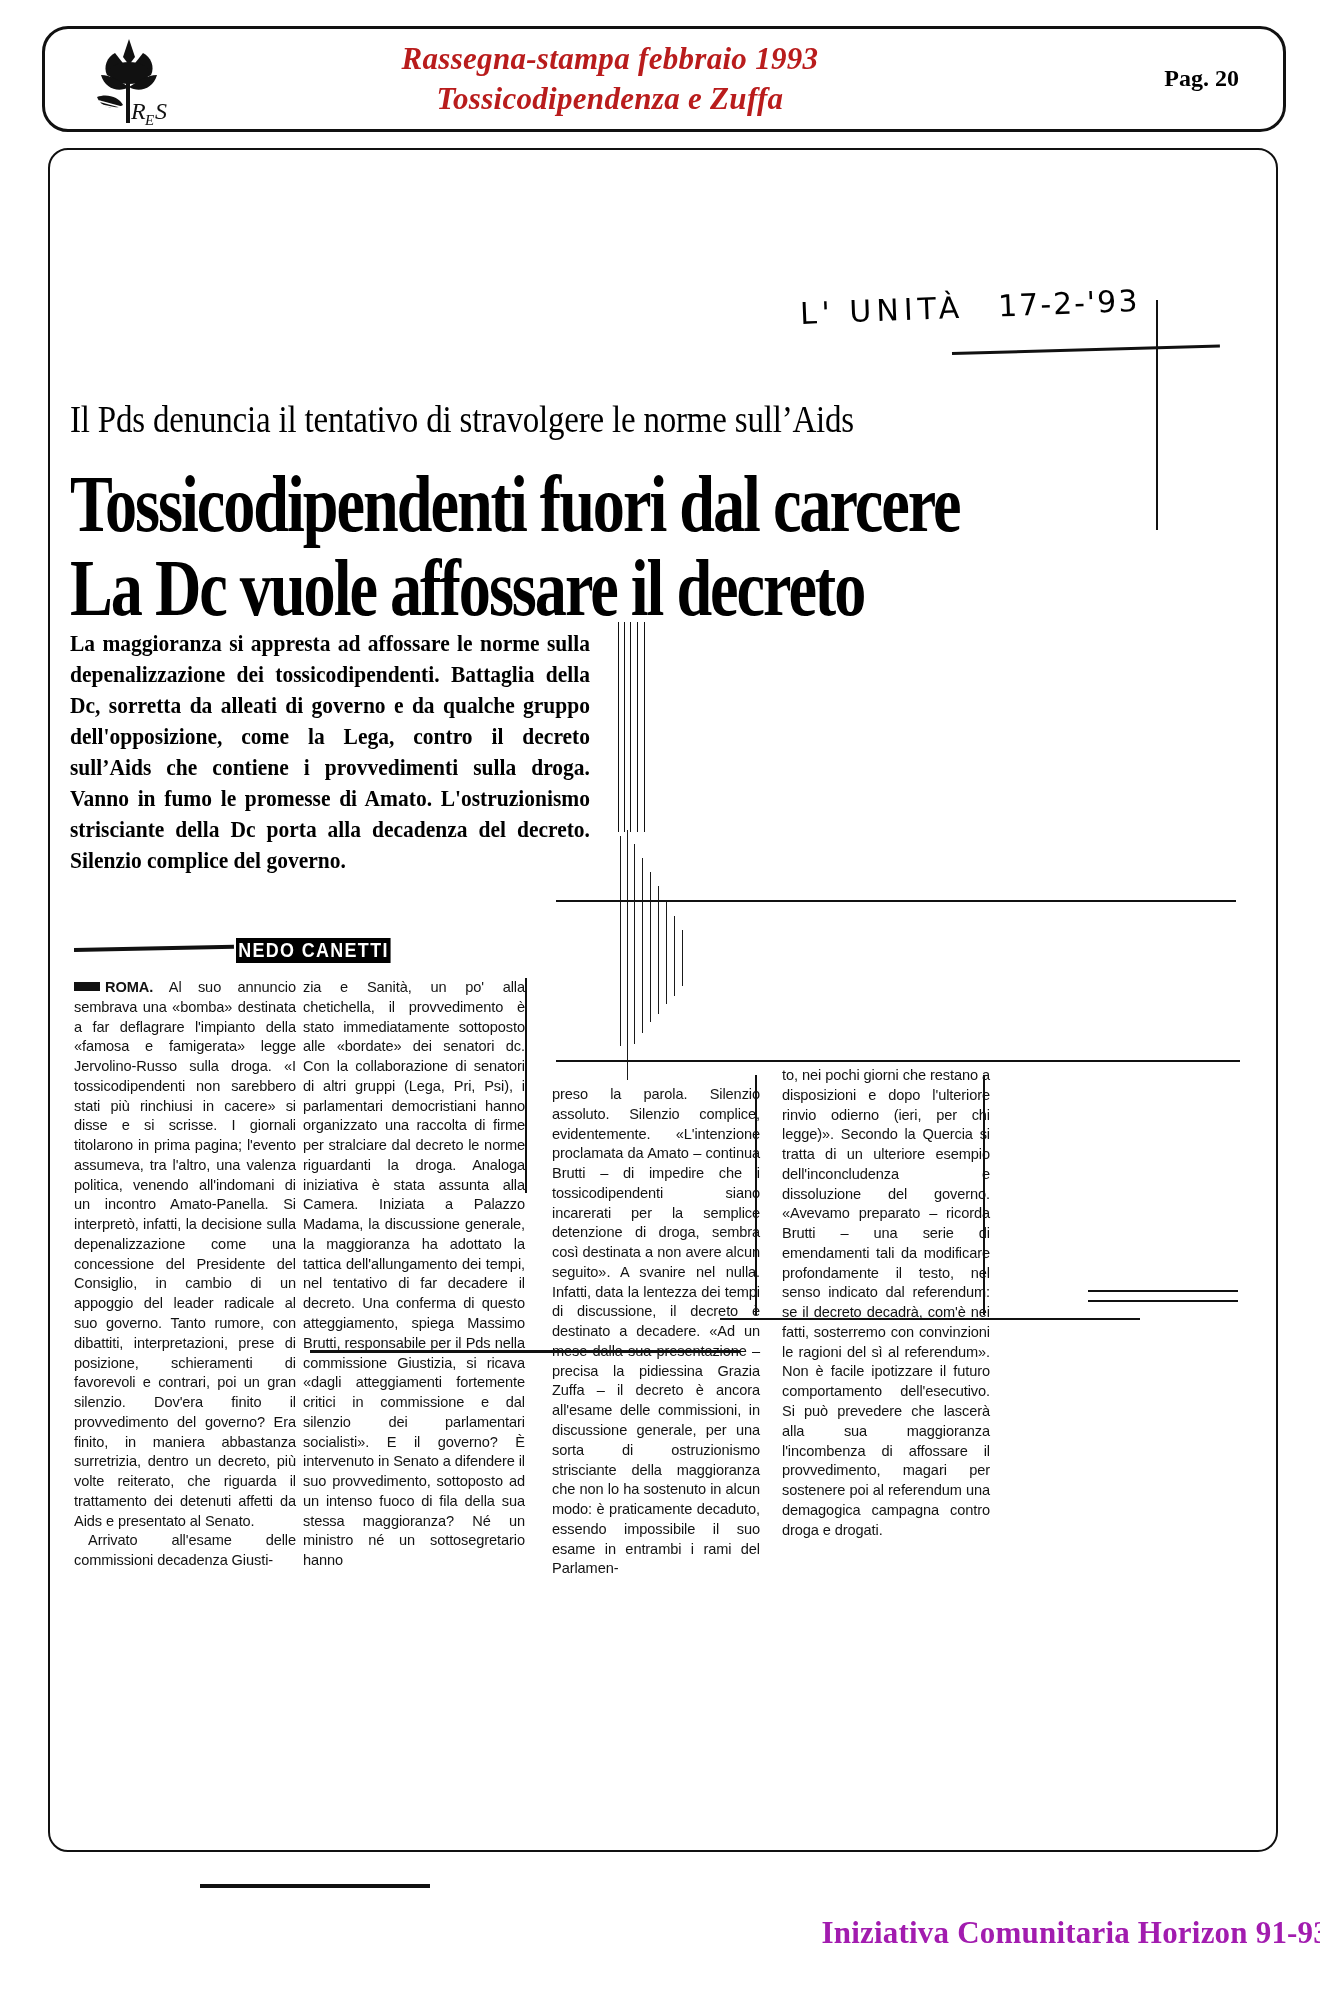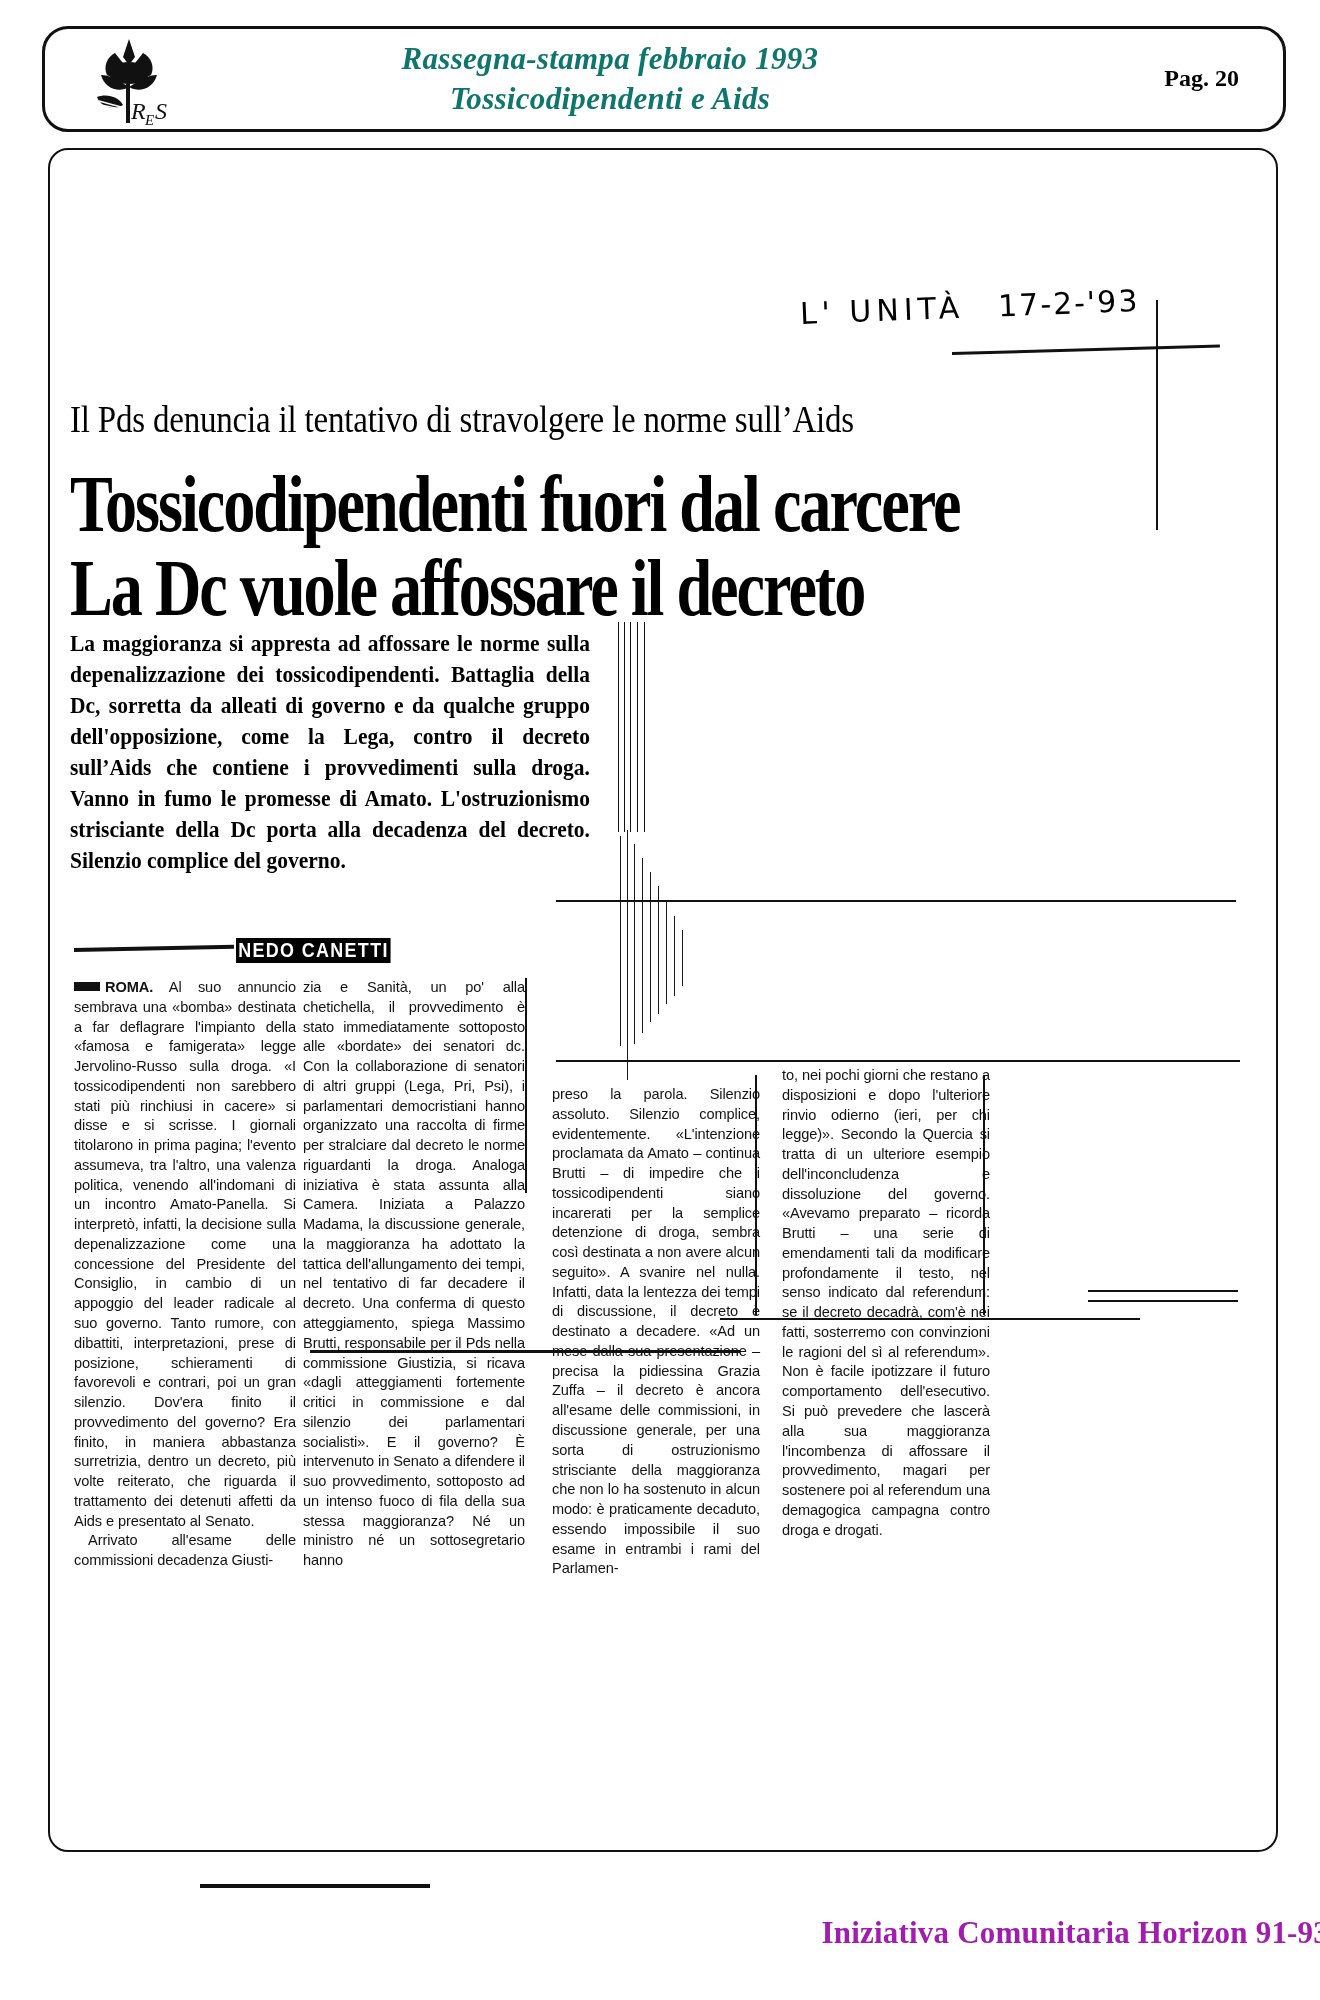--- a/index.html
+++ b/index.html
@@ -22,21 +22,21 @@
     position:absolute;left:34px;top:6px;width:112px;height:92px;
   }
   .logo-wrap svg{display:block;}
   .header-titles{
     position:absolute;left:170px;top:6px;width:790px;text-align:center;
   }
   .header-title-1,.header-title-2{
     font-family:"Liberation Serif", serif;
     font-weight:bold;font-style:italic;
     font-size:31px;letter-spacing:.3px;line-height:1.28;
-    color:#0f766e;white-space:nowrap;
+    color:#b91c1c;white-space:nowrap;
   }
   .header-title-1{margin-top:4px;}
   .page-num{
     position:absolute;right:44px;top:36px;
     font-family:"Liberation Serif", serif;
     font-weight:bold;font-size:24px;color:#000;
   }
 
   
   .clip-frame{
@@ -188,21 +188,21 @@
           <path d="M20 66 L42 72 M22 70 L41 74" stroke="#fff" stroke-width="1.4" fill="none"></path>
         </g>
         <text x="52" y="84" font-family="Liberation Serif, serif" font-style="italic" font-size="24" fill="#111">R</text>
         <text x="66" y="90" font-family="Liberation Serif, serif" font-style="italic" font-size="15" fill="#111">E</text>
         <text x="76" y="84" font-family="Liberation Serif, serif" font-style="italic" font-size="24" fill="#111">S</text>
       </svg>
     </div>
 
     <div class="header-titles">
       <div class="header-title-1">Rassegna-stampa febbraio 1993</div>
-      <div class="header-title-2">Tossicodipendenti e Aids</div>
+      <div class="header-title-2">Tossicodipendenza e Zuffa</div>
     </div>
 
     <div class="page-num">Pag. 20</div>
   </div>
 
   <div class="clip-frame"></div>
 
   <div class="handnote">
     <span class="paper">L' UNITÀ</span><span class="datepart">17-2-'93</span>
   </div>

